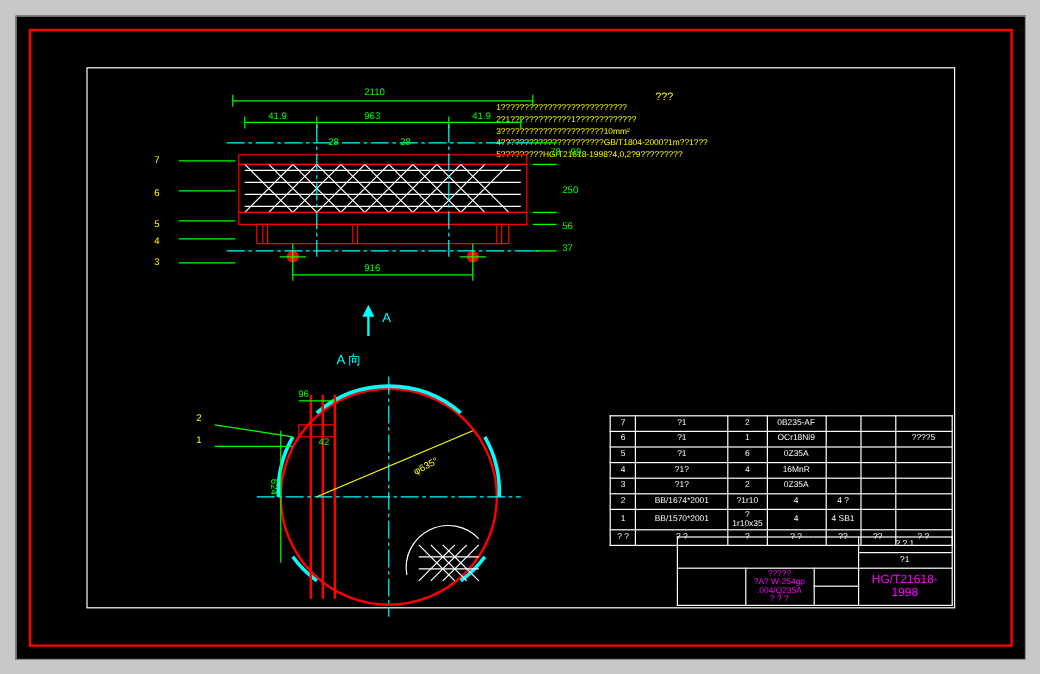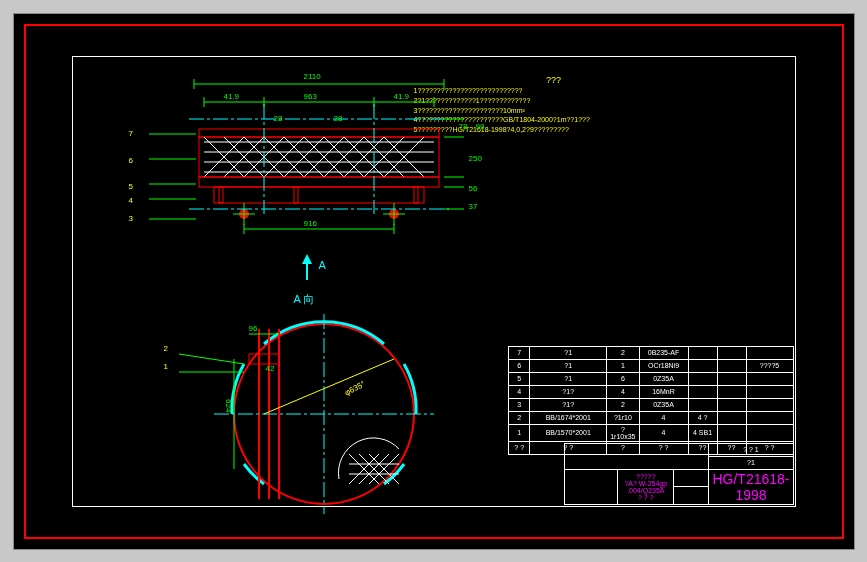--- a/index.html
+++ b/index.html
@@ -120,21 +120,21 @@
 <div class="lbl" style="top:142px;left:115px">6</div>
 <div class="lbl" style="top:168px;left:115px">5</div>
 <div class="lbl" style="top:182px;left:115px">4</div>
 <div class="lbl" style="top:200px;left:115px">3</div>
 
 <svg width="30" height="30" style="top:238px;left:278px">
 <line x1="15" y1="28" x2="15" y2="8" stroke="#0ff" stroke-width="2"></line>
 <polygon points="15,2 10,12 20,12" fill="#0ff"></polygon>
 </svg>
 <div class="txt-c" style="top:245px;left:305px">A</div>
-<div class="txt-c" style="top:278px;left:280px">A 向</div>
+<div class="txt-c" style="top:278px;left:267px">A 向</div>
 
 <svg width="280" height="220" style="top:290px;left:160px">
 <circle cx="150" cy="110" r="90" fill="none" stroke="#f00" stroke-width="2"></circle>
 <path d="M 90 40 A 92 92 0 0 1 210 40" fill="none" stroke="#0ff" stroke-width="3"></path>
 <path d="M 58 110 A 92 92 0 0 1 70 60" fill="none" stroke="#0ff" stroke-width="3"></path>
 <path d="M 242 110 A 92 92 0 0 0 230 60" fill="none" stroke="#0ff" stroke-width="3"></path>
 <path d="M 90 180 A 92 92 0 0 1 70 160" fill="none" stroke="#0ff" stroke-width="3"></path>
 <path d="M 230 160 A 92 92 0 0 1 210 180" fill="none" stroke="#0ff" stroke-width="3"></path>
 <line x1="85" y1="25" x2="85" y2="195" stroke="#f00" stroke-width="2"></line>
 <line x1="95" y1="25" x2="95" y2="195" stroke="#f00" stroke-width="2"></line>
@@ -254,21 +254,21 @@
             <td colspan="2">?1</td>
           </tr>
 <tr>
             <td rowspan="2" style="width:50px"></td>
             <td rowspan="2" style="width:50px;color:#f0f">
               <div>?????</div>
               <div>?A? W-254gp .004/Q235A</div>
               <div>? ? ?</div>
             </td>
             <td style="width:30px"></td>
-            <td colspan="2" rowspan="2" style="color:#f0f;font-size:14px">HG/T21618-1998</td>
+            <td colspan="2" rowspan="2" style="color:#f0f;font-size:10px">HG/T21618-1998</td>
           </tr>
 <tr>
             <td></td>
           </tr>
 </tbody>
       </table>
 
 </div>
 </div>
 

